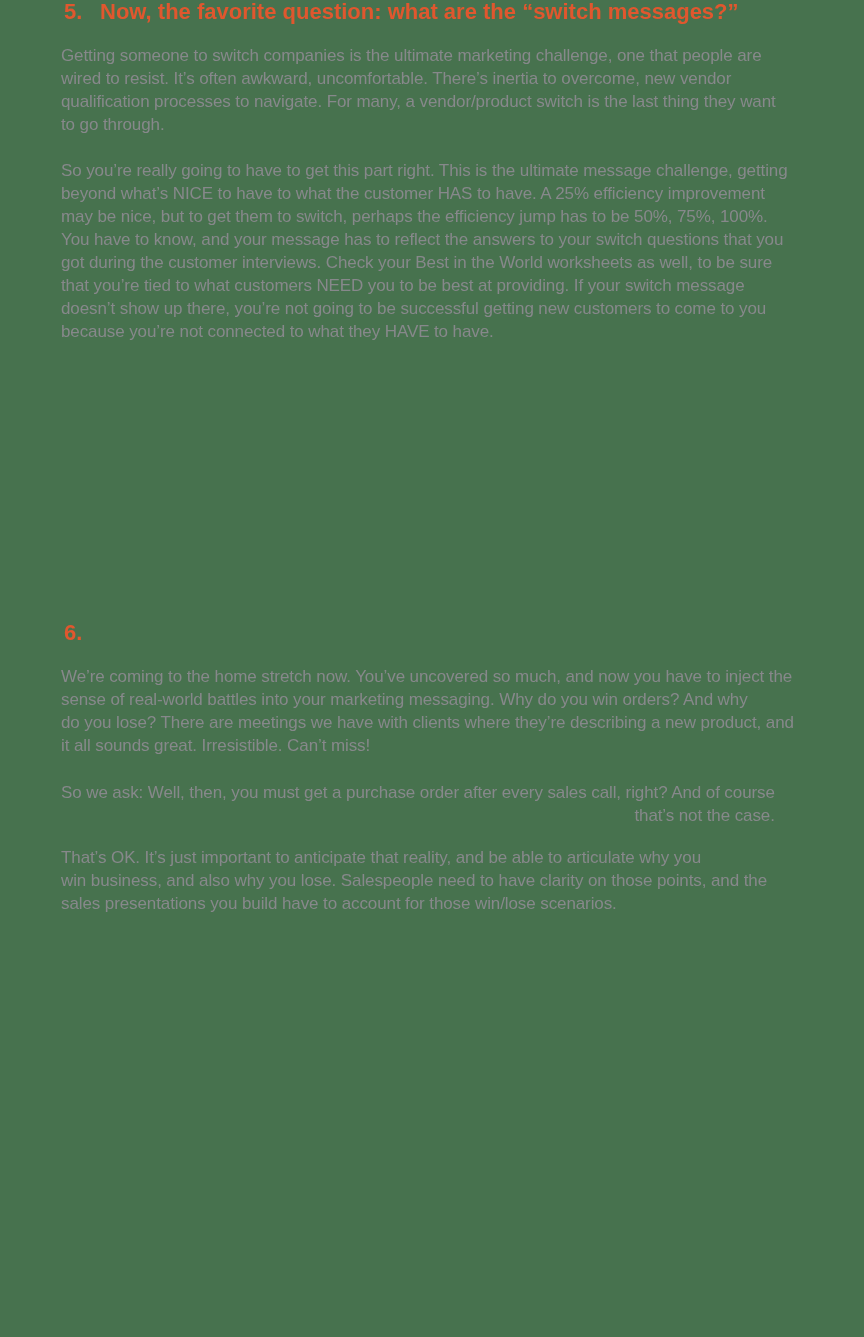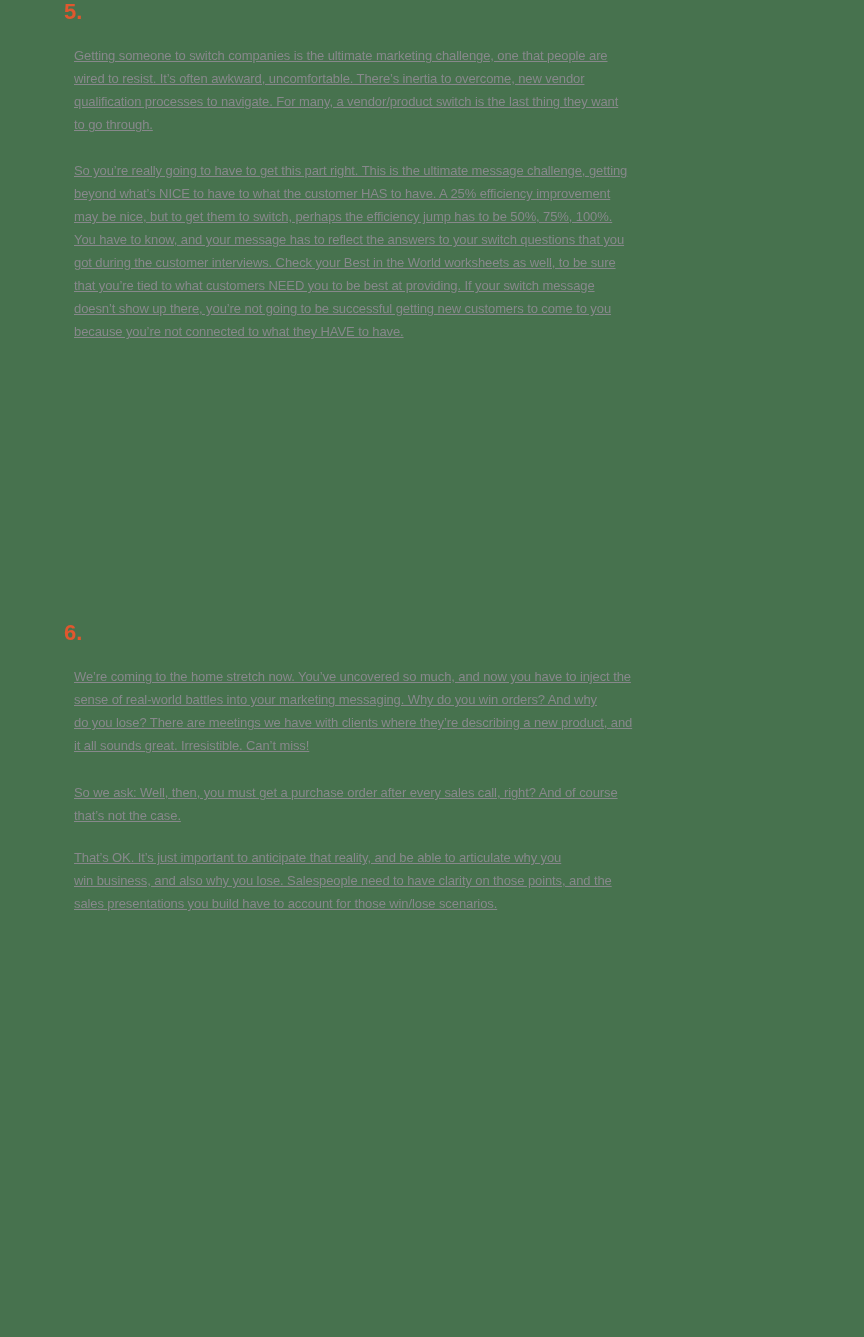--- a/index.html
+++ b/index.html
@@ -28,44 +28,44 @@
     font-weight: bold;
     line-height: 26px;
     white-space: nowrap;
   }
   .heading .num {
     flex: 0 0 36px;
     width: 36px;
   }
   .para {
     position: absolute;
-    left: 74px;
+    left: 61px;
     color: var(--body);
-    font-size: 13px;
+    font-size: 17px;
     line-height: 23px;
     white-space: pre;
     letter-spacing: -0.1px;
-    text-decoration: underline;
   }
   
   .h-sec5   { top: -1px; }
   .p-sec5-0 { top: 44px; }
   .p-sec5-1 { top: 159px; }
   .h-sec6   { top: 620px; }
   .p-sec6-0 { top: 665px; }
-  .p-sec6-1 { top: 781px; }
+  .p-sec6-1 { top: 781px; text-align: right; }
   .p-sec6-2 { top: 846px; }
 </style>
 </head>
 <body>
 
 <div class="page">
 
   <div class="heading h-sec5">
     <span class="num">5.</span>
+    <span class="title">Now, the favorite question: what are the “switch messages?”</span>
   </div>
 
   <p class="para p-sec5-0">Getting someone to switch companies is the ultimate marketing challenge, one that people are
 wired to resist. It’s often awkward, uncomfortable. There’s inertia to overcome, new vendor
 qualification processes to navigate. For many, a vendor/product switch is the last thing they want
 to go through.</p>
   <p class="para p-sec5-1">So you’re really going to have to get this part right. This is the ultimate message challenge, getting
 beyond what’s NICE to have to what the customer HAS to have. A 25% efficiency improvement
 may be nice, but to get them to switch, perhaps the efficiency jump has to be 50%, 75%, 100%.
 You have to know, and your message has to reflect the answers to your switch questions that you

